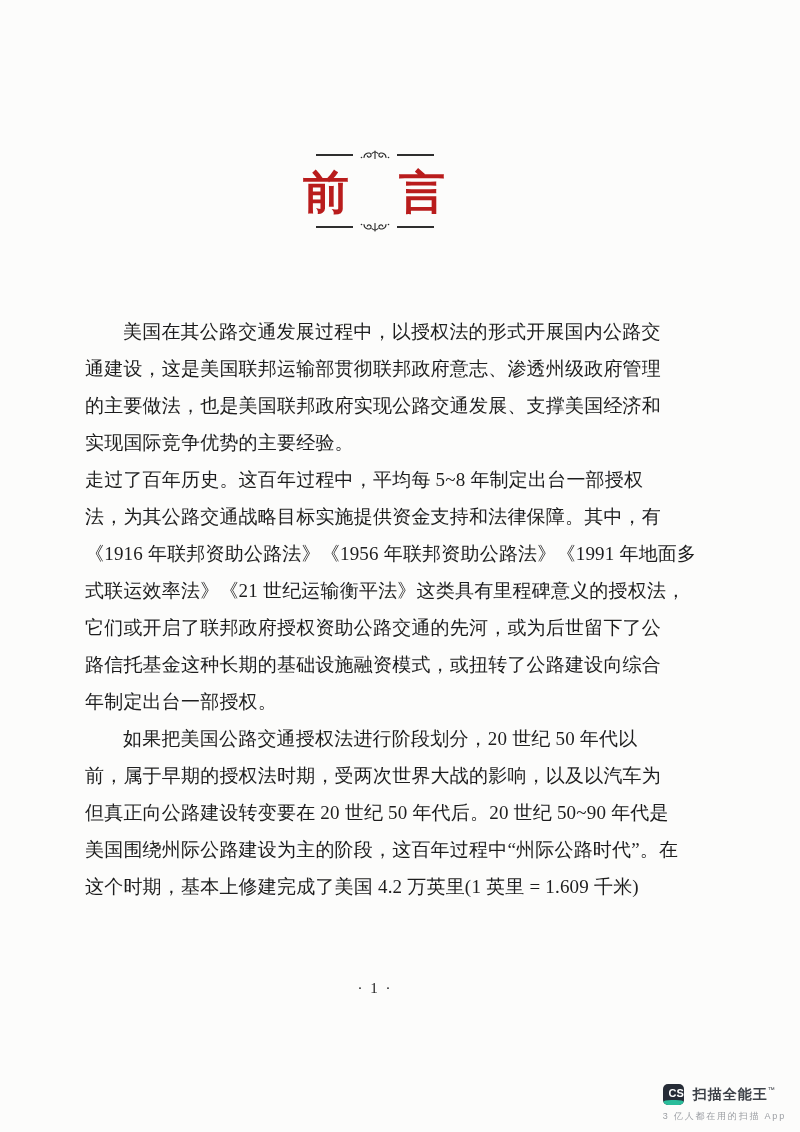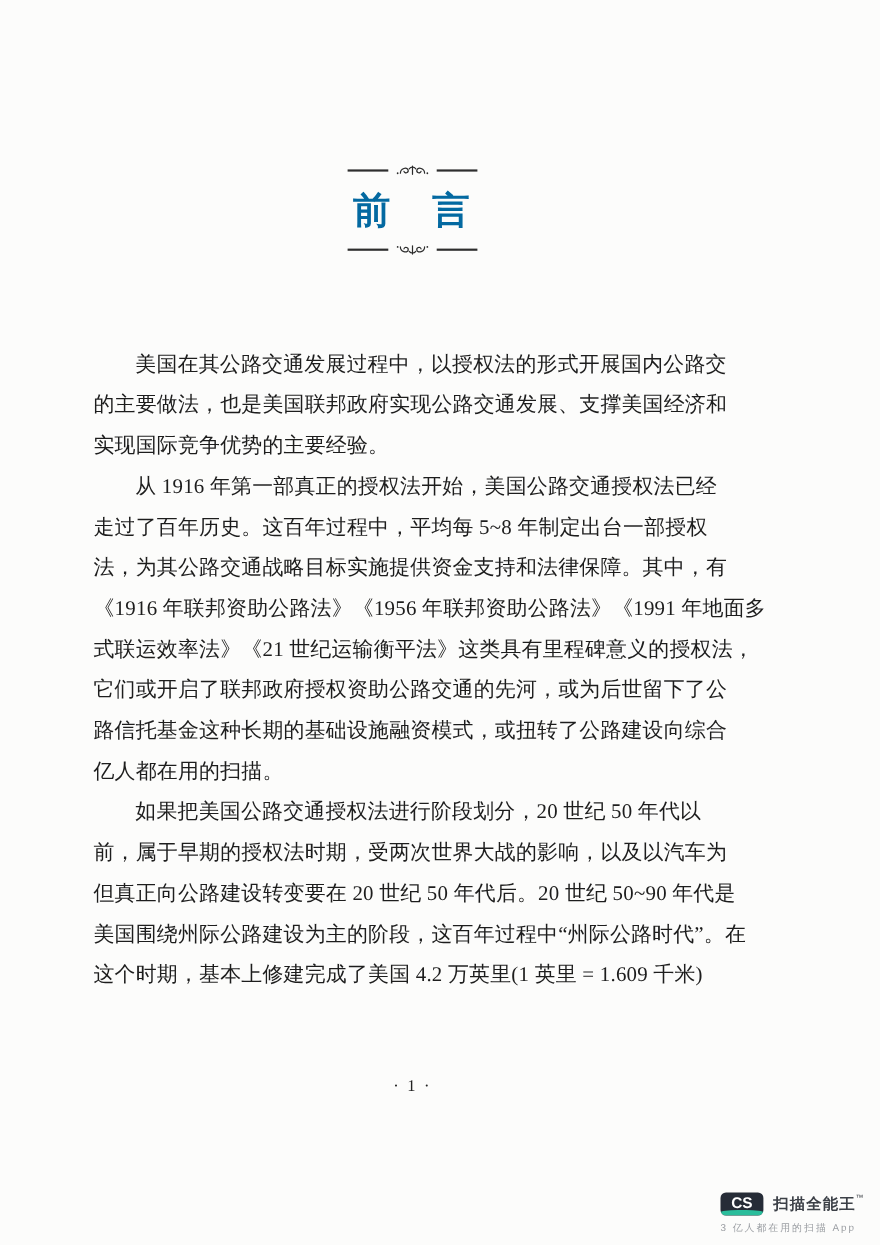--- a/index.html
+++ b/index.html
@@ -10,41 +10,41 @@
     color:#1d1d1d;
   }
   
   .header{position:absolute;top:148px;left:0;width:750px;text-align:center;}
   .divider{display:flex;align-items:center;justify-content:center;gap:7px;height:14px;}
   .divider .rule{width:37px;border-top:2px solid #2e2e2e;height:0;}
   .divider svg{display:block;}
   .page-title{
     margin:8px 0 6px 0;height:44px;line-height:44px;
     font-family:"Liberation Sans","DejaVu Sans",sans-serif;
-    font-size:34px;font-weight:900;color:#0369a1;letter-spacing:2px;
+    font-size:46px;font-weight:900;color:#b91c1c;letter-spacing:2px;
   }
   
   .body-text{position:absolute;left:85px;top:313px;width:632px;}
   .line{
     height:37px;line-height:37px;font-size:19px;white-space:nowrap;
     letter-spacing:0.2px;
   }
   .line.indent{text-indent:38px;}
   
   .page-number{
     position:absolute;top:980px;left:0;width:750px;text-align:center;
     font-size:15px;color:#222;letter-spacing:2px;
   }
   
   .watermark{position:absolute;top:1084px;right:14px;}
   .wm-row{display:flex;align-items:center;gap:9px;}
   .cs-logo{
-    width:39px;height:21px;border-radius:5px;background:#262c37;
+    width:21px;height:21px;border-radius:5px;background:#262c37;
     color:#ffffff;font-family:"Liberation Sans","DejaVu Sans",sans-serif;
-    font-size:14px;font-weight:700;display:flex;align-items:center;justify-content:center;
+    font-size:11px;font-weight:700;display:flex;align-items:center;justify-content:flex-end;
     position:relative;overflow:hidden;padding-bottom:0;box-sizing:border-box;
   }
   .cs-logo .cs-text{position:relative;top:-2px;letter-spacing:0;}
   .cs-logo .accent{
     position:absolute;left:0;right:0;bottom:0;height:5px;background:#2abd9b;
     border-radius:40% 40% 0 0;
   }
   .wm-title{
     font-family:"Liberation Sans","DejaVu Sans",sans-serif;
     font-size:14px;font-weight:700;color:#3c4047;letter-spacing:1px;white-space:nowrap;
@@ -88,31 +88,31 @@
         <path d="M52,17 C52,8 40,5 38,11 C36.5,16 44,18.5 45.5,13.5"></path>
         <circle cx="57" cy="17" r="1.6" fill="#2b2b2b" stroke="none"></circle>
       </svg>
     </span>
     <span class="rule"></span>
   </div>
 </div>
 
 <div class="body-text">
   <div class="line indent">美国在其公路交通发展过程中，以授权法的形式开展国内公路交</div>
+  <div class="line">通建设，这是美国联邦运输部贯彻联邦政府意志、渗透州级政府管理</div>
   <div class="line">的主要做法，也是美国联邦政府实现公路交通发展、支撑美国经济和</div>
   <div class="line">实现国际竞争优势的主要经验。</div>
 
-  <div class="line indent">从 1916 年第一部真正的授权法开始，美国公路交通授权法已经</div>
   <div class="line">走过了百年历史。这百年过程中，平均每 5~8 年制定出台一部授权</div>
   <div class="line">法，为其公路交通战略目标实施提供资金支持和法律保障。其中，有</div>
   <div class="line">《1916 年联邦资助公路法》《1956 年联邦资助公路法》《1991 年地面多</div>
   <div class="line">式联运效率法》《21 世纪运输衡平法》这类具有里程碑意义的授权法，</div>
   <div class="line">它们或开启了联邦政府授权资助公路交通的先河，或为后世留下了公</div>
   <div class="line">路信托基金这种长期的基础设施融资模式，或扭转了公路建设向综合</div>
-  <div class="line">亿人都在用的扫描。</div>
+  <div class="line">年制定出台一部授权。</div>
 
   <div class="line indent">如果把美国公路交通授权法进行阶段划分，20 世纪 50 年代以</div>
   <div class="line">前，属于早期的授权法时期，受两次世界大战的影响，以及以汽车为</div>
   <div class="line">但真正向公路建设转变要在 20 世纪 50 年代后。20 世纪 50~90 年代是</div>
   <div class="line">美国围绕州际公路建设为主的阶段，这百年过程中“州际公路时代”。在</div>
   <div class="line">这个时期，基本上修建完成了美国 4.2 万英里(1 英里 = 1.609 千米)</div>
 </div>
 
 <div class="page-number">· 1 ·</div>
 

